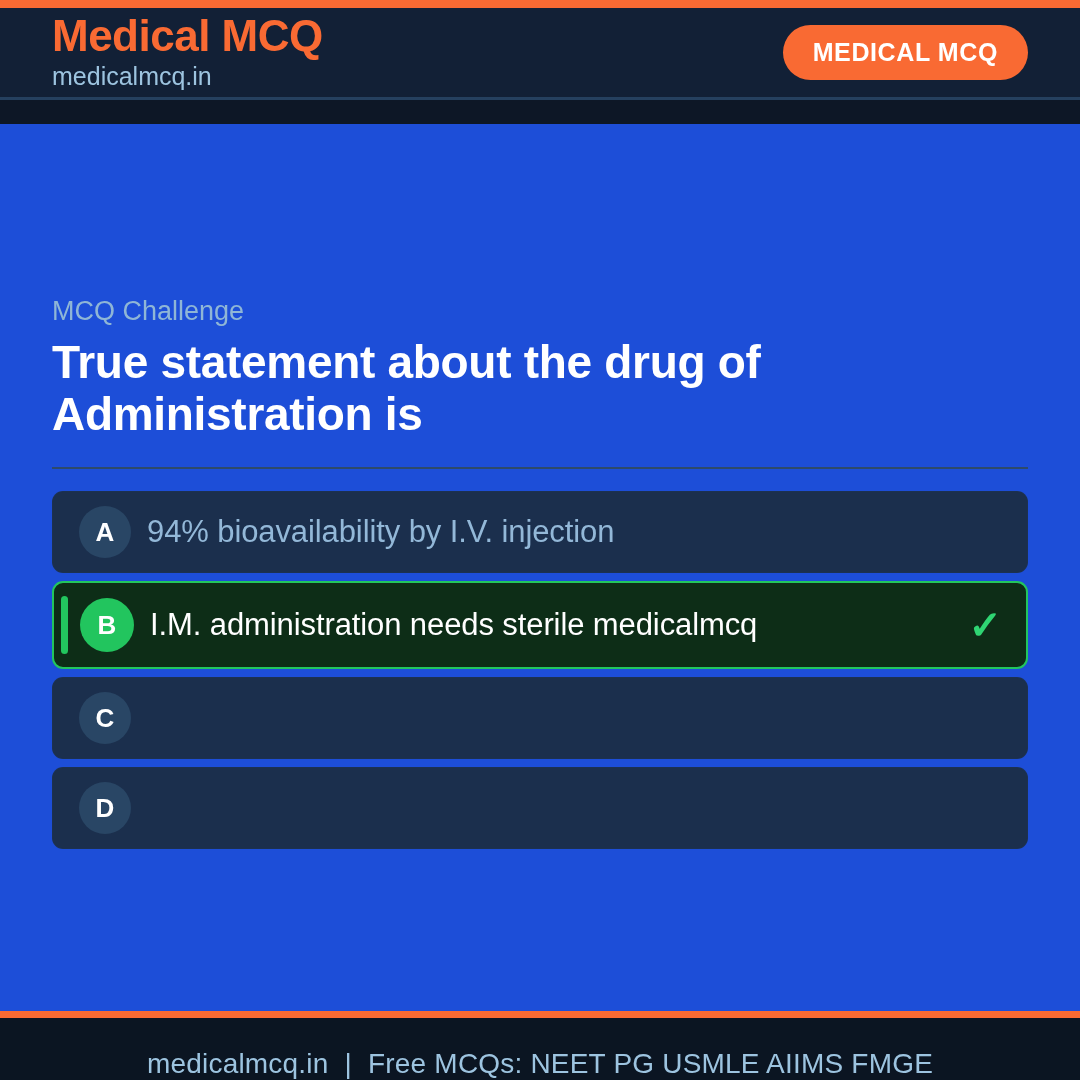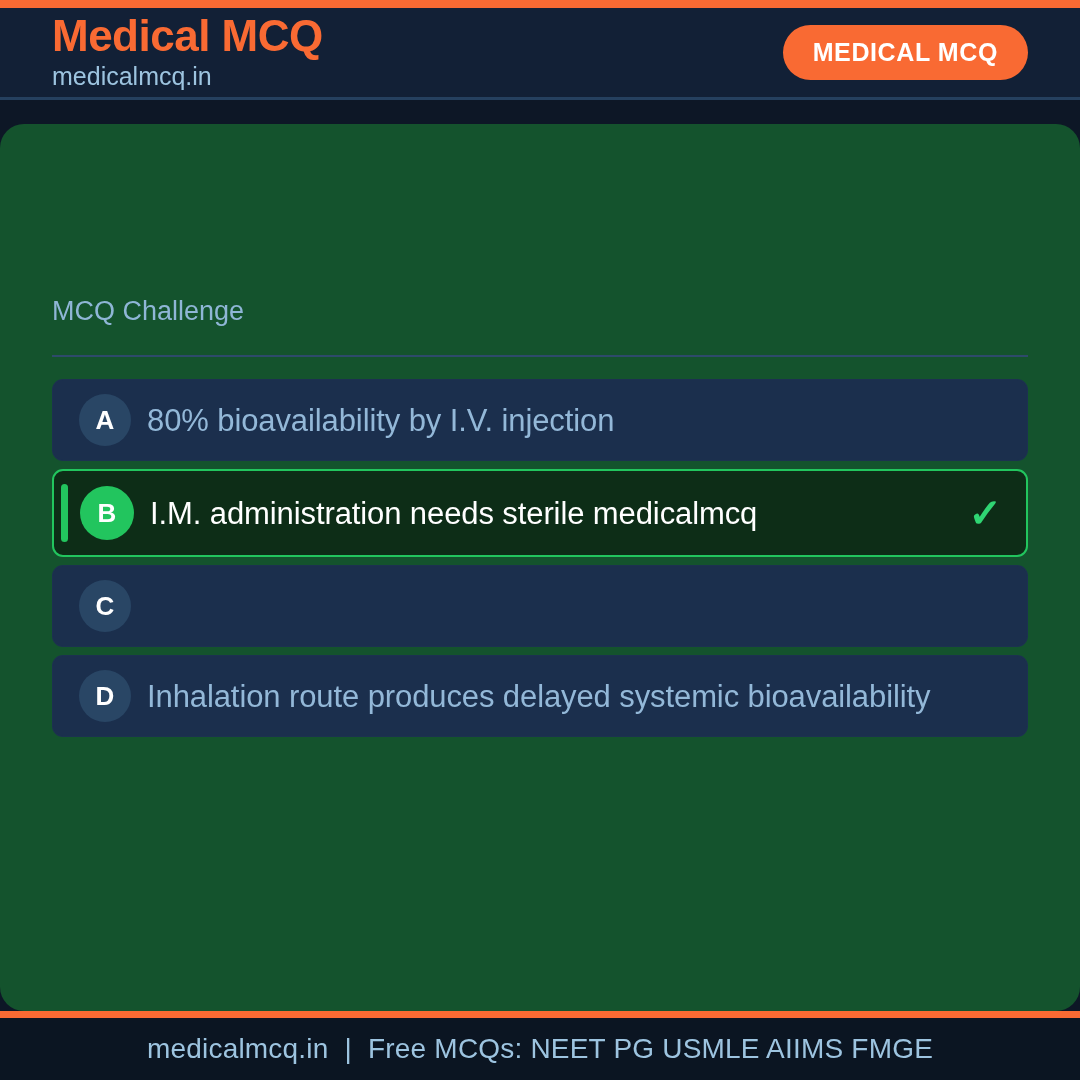--- a/index.html
+++ b/index.html
@@ -40,22 +40,21 @@
     background:#f96a33; color:#ffffff;
     font-size:25px; font-weight:bold; letter-spacing:0.6px;
     padding:13px 30px; border-radius:30px;
     white-space:nowrap;
   }
 
   
   .body-area {
     position:absolute; top:124px; left:0;
     width:1080px; height:887px;
-    background:#14532d;
-    border-radius:24px;
+    background:#1d4ed8;
   }
 
   .content {
     position:absolute; left:52px; top:170px;
     width:976px;
   }
 
   .kicker {
     font-size:27px; color:#8fb6d6; line-height:1.3;
     margin-bottom:8px;
@@ -115,21 +114,21 @@
 
   
   .footer-accent {
     position:absolute; top:1011px; left:0;
     width:1080px; height:7px; background:#f96a33;
   }
   .footer {
     position:absolute; top:1018px; left:0;
     width:1080px; height:62px;
     background:#0b1522;
-    display:flex; align-items:center; justify-content:center;
+    display:flex; align-items:flex-end; justify-content:center;
   }
   .footer-text {
     font-size:28px; color:#9dc4e0; letter-spacing:0.2px;
     white-space:nowrap;
   }
   .footer-sep { margin:0 16px; color:#9dc4e0; }
 </style>
 </head>
 <body>
 
@@ -139,43 +138,43 @@
   <div class="brand">
     <div class="brand-title">Medical MCQ</div>
     <div class="brand-sub">medicalmcq.in</div>
   </div>
   <div class="brand-badge">MEDICAL MCQ</div>
 </div>
 
 <div class="body-area">
   <div class="content">
     <div class="kicker">MCQ Challenge</div>
+    <div class="question">True statement about the drug of Administration is</div>
     <div class="divider"></div>
 
     <div class="options">
 
       <div class="option">
         <div class="opt-badge">A</div>
-        <div class="opt-text">80% bioavailability by I.V. injection</div>
+        <div class="opt-text">94% bioavailability by I.V. injection</div>
       </div>
 
       <div class="option correct">
         <div class="accent-bar"></div>
         <div class="opt-badge">B</div>
         <div class="opt-text">I.M. administration needs sterile medicalmcq</div>
         <div class="check-icon">✓</div>
       </div>
 
       <div class="option">
         <div class="opt-badge">C</div>
       </div>
 
       <div class="option">
         <div class="opt-badge">D</div>
-        <div class="opt-text">Inhalation route produces delayed systemic bioavailability</div>
       </div>
 
     </div>
   </div>
 </div>
 
 <div class="footer-accent"></div>
 <div class="footer">
   <div class="footer-text">
     <span>medicalmcq.in</span><span class="footer-sep">|</span><span>Free MCQs: NEET PG  USMLE  AIIMS  FMGE</span>

